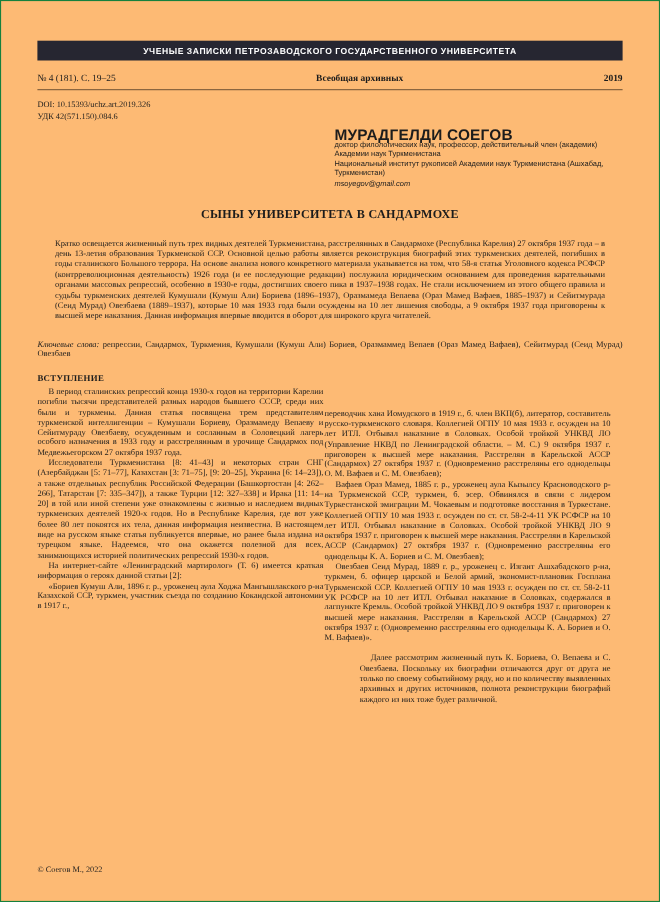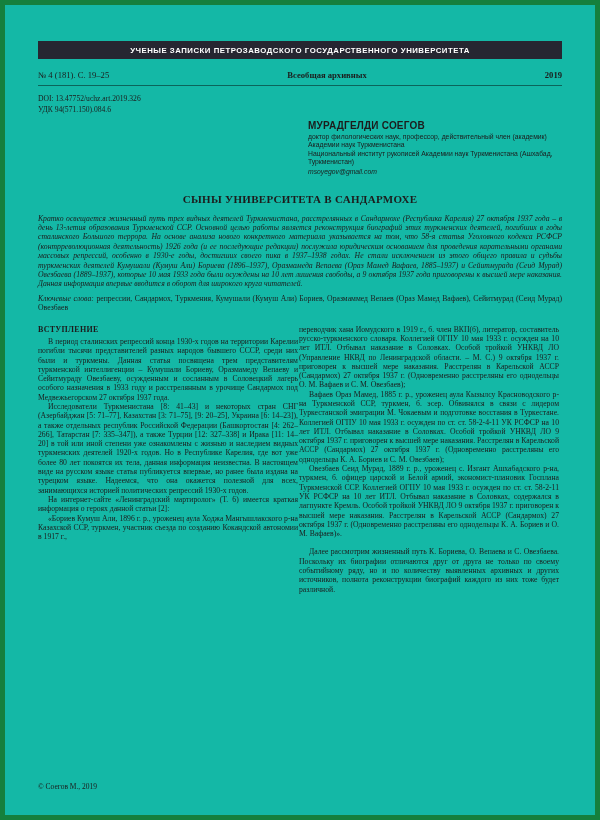--- a/index.html
+++ b/index.html
@@ -1,21 +1,21 @@
 <!DOCTYPE html>
 <html lang="ru"><head>
 <meta charset="utf-8">
 <style>
   html,body { margin:0; padding:0; background:#e9e9e9; }
   .page {
     position:relative;
     width:600px; height:820px;
     margin:0 auto;
-    background:#14b8a6;
-    border:5px solid #15803d;
+    background:#fdba74;
+    border:1px solid #15803d;
     box-sizing:border-box;
     padding:36px 33px 26px 33px;
     overflow:hidden;
     font-family:"Liberation Serif", serif;
     color:#1c1c1c;
   }
   .header-bar {
     background:#262631;
     color:#ffffff;
     text-align:center;
@@ -39,38 +39,37 @@
   .meta { margin-top:7px; font-size:7.6px; line-height:11px; }
   .author-block {
     margin-top:7px;
     margin-left:270px;
     font-family:"Liberation Sans", sans-serif;
     font-size:6.8px;
     line-height:8.6px;
   }
   .author-name {
     font-weight:bold;
-    font-size:10px;
+    font-size:14px;
     letter-spacing:0.2px;
     margin-bottom:2px;
   }
   .author-email { font-style:italic; margin-top:1px; color:#1c1c1c; cursor:pointer; }
   .title {
     margin:16px 0 9px 0;
     text-align:center;
     font-size:11px;
     font-weight:bold;
     letter-spacing:0.3px;
   }
   .abstract {
-    margin:0;
+    margin:16px;
     font-size:7.7px;
     line-height:9.4px;
     text-align:justify;
-    font-style:italic;
   }
   .keywords {
     margin:5px 0 0 0;
     font-size:7.7px;
     line-height:9.4px;
     text-align:justify;
   }
   .keywords .kw-label { font-style:italic;margin-top:48px; }
   .columns {
     display:flex;
@@ -78,22 +77,22 @@
     margin-top:12px;
   }
   .col { width:260px; font-size:7.7px; line-height:9.3px; text-align:justify; }
   .sec-heading {
     font-weight:bold;
     font-size:8px;
     letter-spacing:0.3px;
     margin:0 0 3px 0;
   }
   .para { margin:0; text-indent:10px; }
-  .para.noindent { text-indent:0; }
-  .para.gap-top { margin-top:9px; }
+  .para.noindent { text-indent:0;margin-top:32px; }
+  .para.gap-top { margin-top:9px;margin-left:32px; }
   .footer {
     position:absolute;
     left:33px; bottom:24px;
     font-size:7.5px;
   }
 </style>
 </head>
 <body>
 
 <div class="page">
@@ -102,22 +101,22 @@
     <span>УЧЕНЫЕ ЗАПИСКИ ПЕТРОЗАВОДСКОГО ГОСУДАРСТВЕННОГО УНИВЕРСИТЕТА</span>
   </div>
 
   <div class="issue-row">
     <span>№ 4 (181). С. 19–25</span>
     <span class="bold">Всеобщая архивных</span>
     <span class="bold">2019</span>
   </div>
 
   <div class="meta">
-    <div>DOI: 13.47752/uchz.art.2019.326</div>
-    <div>УДК 94(571.150).084.6</div>
+    <div>DOI: 10.15393/uchz.art.2019.326</div>
+    <div>УДК 42(571.150).084.6</div>
   </div>
 
   <div class="author-block">
     <div class="author-name">МУРАДГЕЛДИ СОЕГОВ</div>
     <div class="author-aff">доктор филологических наук, профессор, действительный член (академик) Академии наук Туркменистана</div>
     <div class="author-aff">Национальный институт рукописей Академии наук Туркменистана (Ашхабад, Туркменистан)</div>
     <div class="author-email">msoyegov@gmail.com</div>
   </div>
 
   <h1 class="title">СЫНЫ УНИВЕРСИТЕТА В САНДАРМОХЕ</h1>
@@ -138,15 +137,15 @@
       <p class="para">«Бориев Кумуш Али, 1896 г. р., уроженец аула Ходжа Мангышлакского р-на Казахской ССР, туркмен, участник съезда по созданию Кокандской автономии в 1917 г.,</p>
     </div>
     <div class="col">
       <p class="para noindent">переводчик хана Иомудского в 1919 г., б. член ВКП(б), литератор, составитель русско-туркменского словаря. Коллегией ОГПУ 10 мая 1933 г. осужден на 10 лет ИТЛ. Отбывал наказание в Соловках. Особой тройкой УНКВД ЛО (Управление НКВД по Ленинградской области. – М. С.) 9 октября 1937 г. приговорен к высшей мере наказания. Расстрелян в Карельской АССР (Сандармох) 27 октября 1937 г. (Одновременно расстреляны его однодельцы О. М. Вафаев и С. М. Овезбаев);</p>
       <p class="para">Вафаев Ораз Мамед, 1885 г. р., уроженец аула Кызылсу Красноводского р-на Туркменской ССР, туркмен, б. эсер. Обвинялся в связи с лидером Туркестанской эмиграции М. Чокаевым и подготовке восстания в Туркестане. Коллегией ОГПУ 10 мая 1933 г. осужден по ст. ст. 58-2-4-11 УК РСФСР на 10 лет ИТЛ. Отбывал наказание в Соловках. Особой тройкой УНКВД ЛО 9 октября 1937 г. приговорен к высшей мере наказания. Расстрелян в Карельской АССР (Сандармох) 27 октября 1937 г. (Одновременно расстреляны его однодельцы К. А. Бориев и С. М. Овезбаев);</p>
       <p class="para">Овезбаев Сеид Мурад, 1889 г. р., уроженец с. Изгант Ашхабадского р-на, туркмен, б. офицер царской и Белой армий, экономист-плановик Госплана Туркменской ССР. Коллегией ОГПУ 10 мая 1933 г. осужден по ст. ст. 58-2-11 УК РСФСР на 10 лет ИТЛ. Отбывал наказание в Соловках, содержался в лагпункте Кремль. Особой тройкой УНКВД ЛО 9 октября 1937 г. приговорен к высшей мере наказания. Расстрелян в Карельской АССР (Сандармох) 27 октября 1937 г. (Одновременно расстреляны его однодельцы К. А. Бориев и О. М. Вафаев)».</p>
       <p class="para gap-top">Далее рассмотрим жизненный путь К. Бориева, О. Вепаева и С. Овезбаева. Поскольку их биографии отличаются друг от друга не только по своему событийному ряду, но и по количеству выявленных архивных и других источников, полнота реконструкции биографий каждого из них тоже будет различной.</p>
     </div>
   </div>
 
-  <div class="footer">© Соегов М., 2019</div>
+  <div class="footer">© Соегов М., 2022</div>
 
 </div>
 
 </body></html>

